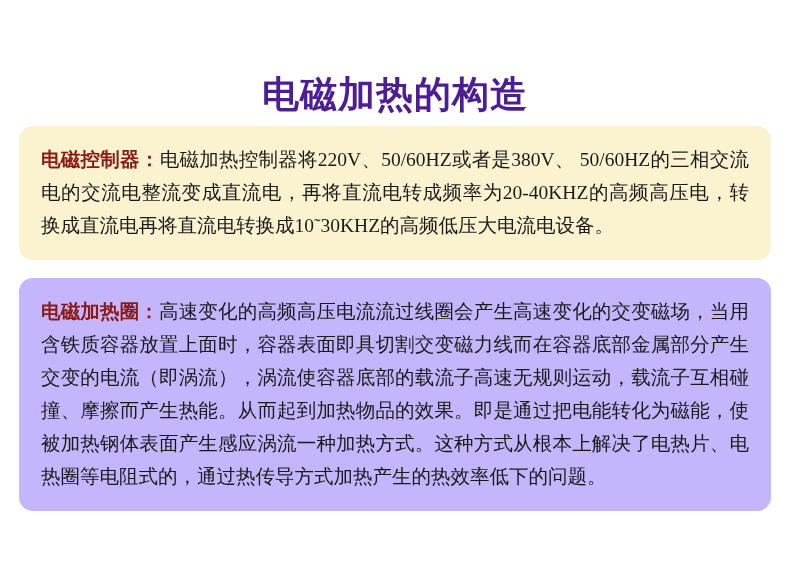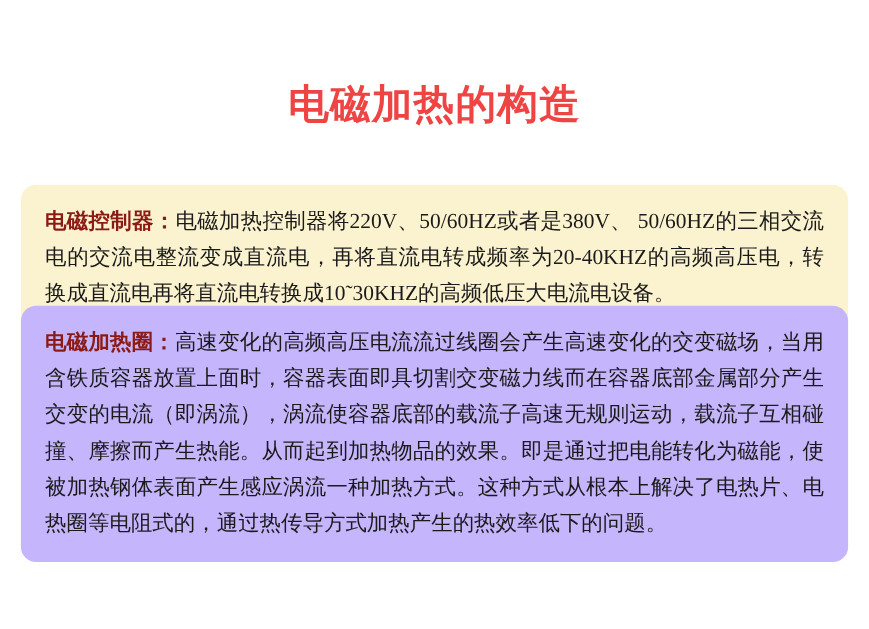--- a/index.html
+++ b/index.html
@@ -23,40 +23,39 @@
   .page-title {
     position: absolute;
     top: 50px;
     left: 0;
     width: 790px;
     text-align: center;
     font-family: "Liberation Sans", "DejaVu Sans", sans-serif;
     font-size: 37px;
     font-weight: bold;
     letter-spacing: 1px;
-    color: #ef4444;
+    color: #4c1d95;
     line-height: 1.1;
   }
   .panel {
     position: absolute;
     left: 19px;
     width: 752px;
     box-sizing: border-box;
     border-radius: 14px;
     padding: 17px 22px 18px 22px;
     font-size: 19.5px;
     line-height: 33px;
     color: #1a1a1a;
     text-align: justify;
     text-justify: inter-ideograph;
   }
   .panel-controller {
     top: 126px;
     background: #fbf3cf;
-    margin-top: 42px;
   }
   .panel-coil {
     top: 278px;
     background: #c4b5fd;
   }
   .panel-label {
     font-weight: bold;
     color: #8c1a14;
     font-family: "Liberation Serif", "DejaVu Serif", serif;
   }

